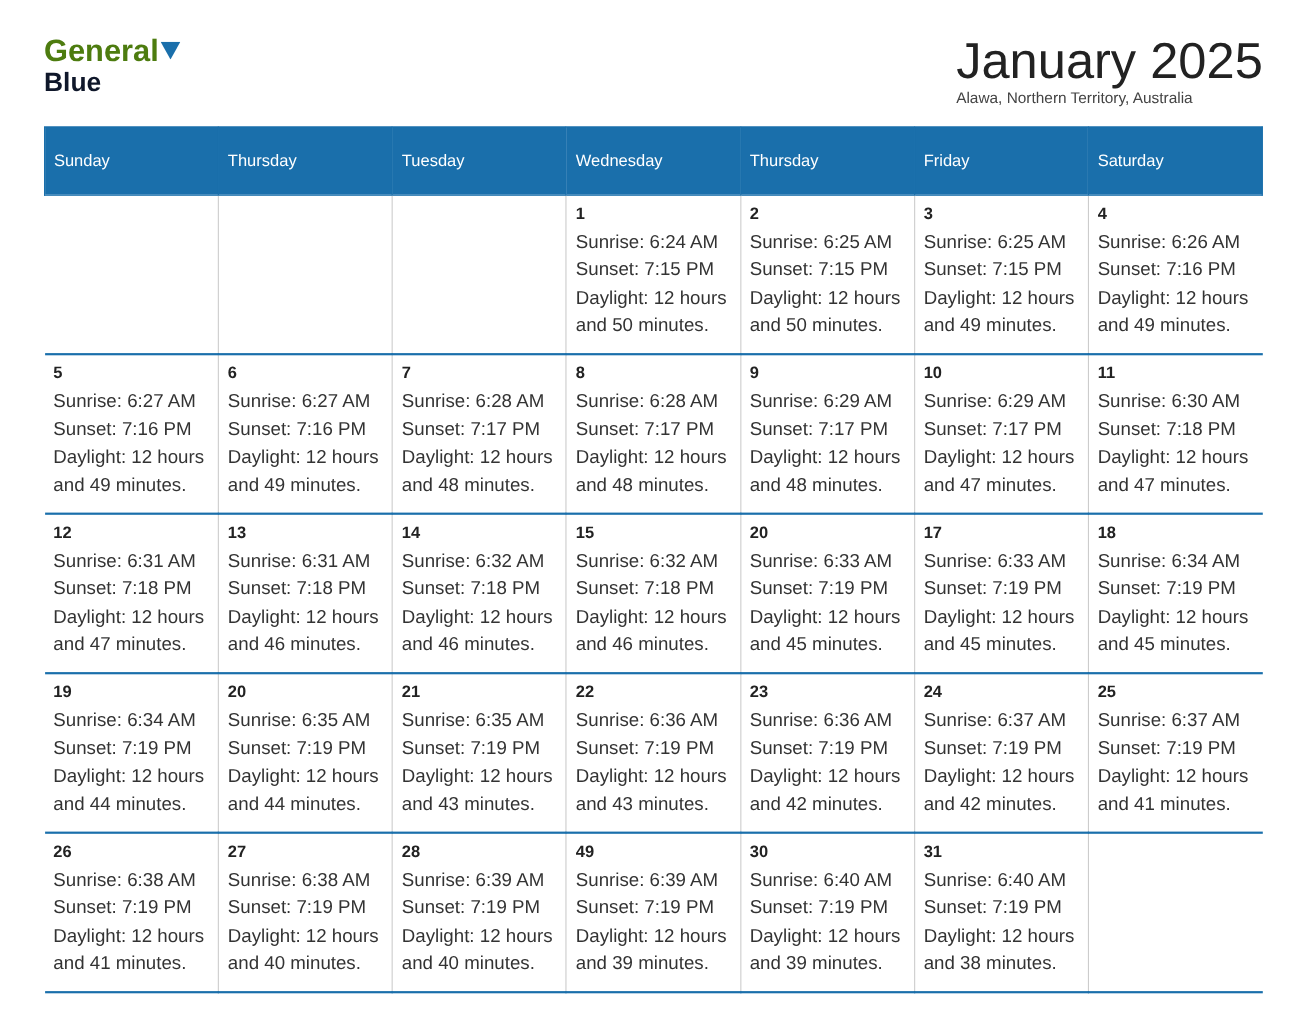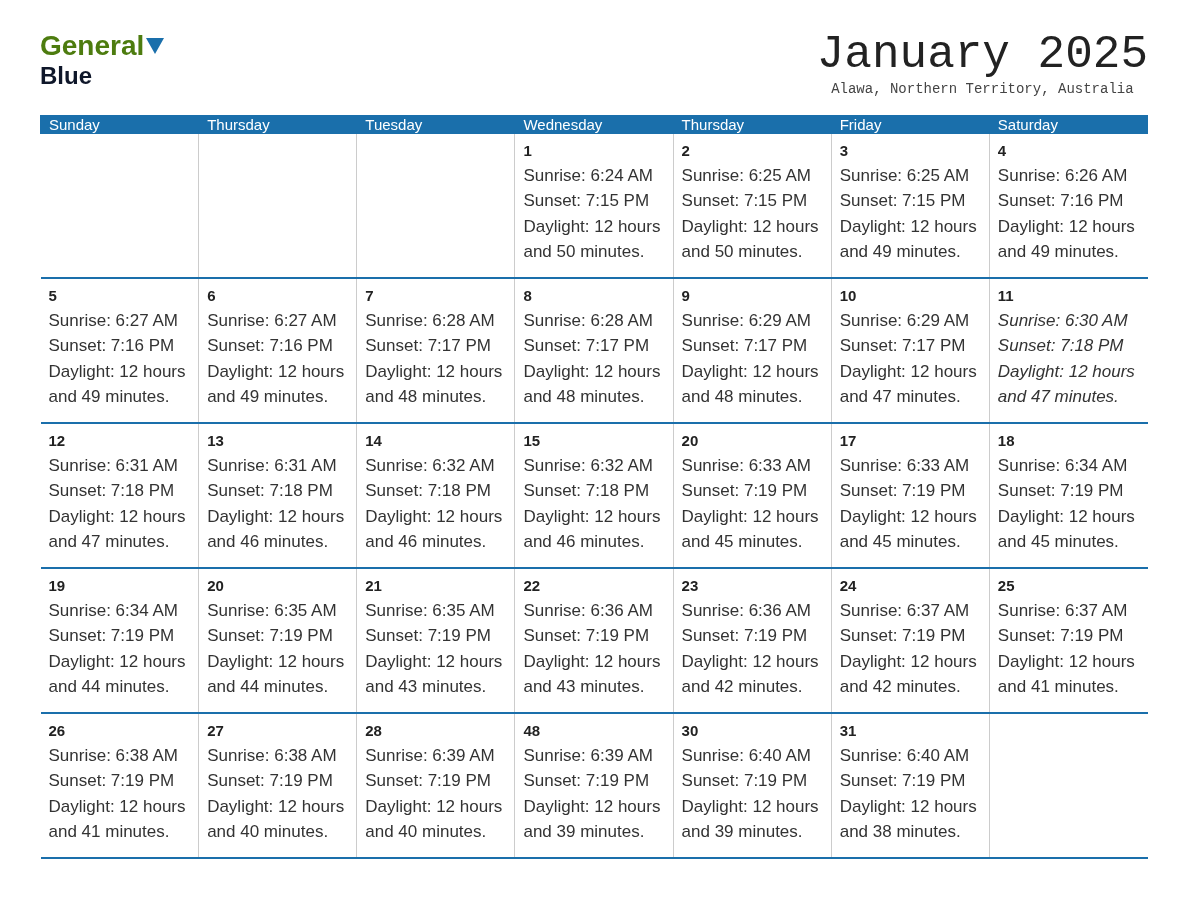--- a/index.html
+++ b/index.html
@@ -11,43 +11,42 @@
       width: 1188px;
       min-height: 918px;
     }
     .header {
       display: flex;
       justify-content: space-between;
       align-items: flex-start;
       margin-bottom: 18px;
     }
     .title-block {
-      text-align: center;
-      font-family: Liberation Mono, monospace;
+      text-align: left;
     }
     .title-block h1 {
       font-size: 46px;
       font-weight: normal;
       color: #222;
       line-height: 1.1;
     }
     .title-block h2 {
       font-size: 14px;
       font-weight: normal;
       color: #444;
     }
     table {
       width: 100%;
       border-collapse: collapse;
       table-layout: fixed;
     }
     thead tr th {
       background-color: #1a6fab;
       color: #fff;
-      padding: 0 8px;
+      padding: 22px 8px;
       font-size: 15px;
       font-weight: normal;
       text-align: left;
       border: 1px solid #1a6fab;
     }
     tbody tr {
       border-bottom: 2px solid #1a6fab;
     }
     tbody tr td {
       vertical-align: top;
@@ -188,21 +187,21 @@
         </td>
         <td>
           <span class="day-num">10</span>
           <div class="day-info" style="white-space: pre-line;">Sunrise: 6:29 AM
 Sunset: 7:17 PM
 Daylight: 12 hours
 and 47 minutes.</div>
         </td>
         <td>
           <span class="day-num">11</span>
-          <div class="day-info" style="white-space: pre-line; font-style: italic;">Sunrise: 6:30 AM
+          <div class="day-info" style="white-space: pre-line;">Sunrise: 6:30 AM
 Sunset: 7:18 PM
 Daylight: 12 hours
 and 47 minutes.</div>
         </td>
       </tr>
       <tr>
         <td>
           <span class="day-num">12</span>
           <div class="day-info" style="white-space: pre-line;">Sunrise: 6:31 AM
 Sunset: 7:18 PM
@@ -319,21 +318,21 @@
 and 40 minutes.</div>
         </td>
         <td>
           <span class="day-num">28</span>
           <div class="day-info" style="white-space: pre-line;">Sunrise: 6:39 AM
 Sunset: 7:19 PM
 Daylight: 12 hours
 and 40 minutes.</div>
         </td>
         <td>
-          <span class="day-num">48</span>
+          <span class="day-num">49</span>
           <div class="day-info" style="white-space: pre-line;">Sunrise: 6:39 AM
 Sunset: 7:19 PM
 Daylight: 12 hours
 and 39 minutes.</div>
         </td>
         <td>
           <span class="day-num">30</span>
           <div class="day-info" style="white-space: pre-line;">Sunrise: 6:40 AM
 Sunset: 7:19 PM
 Daylight: 12 hours

